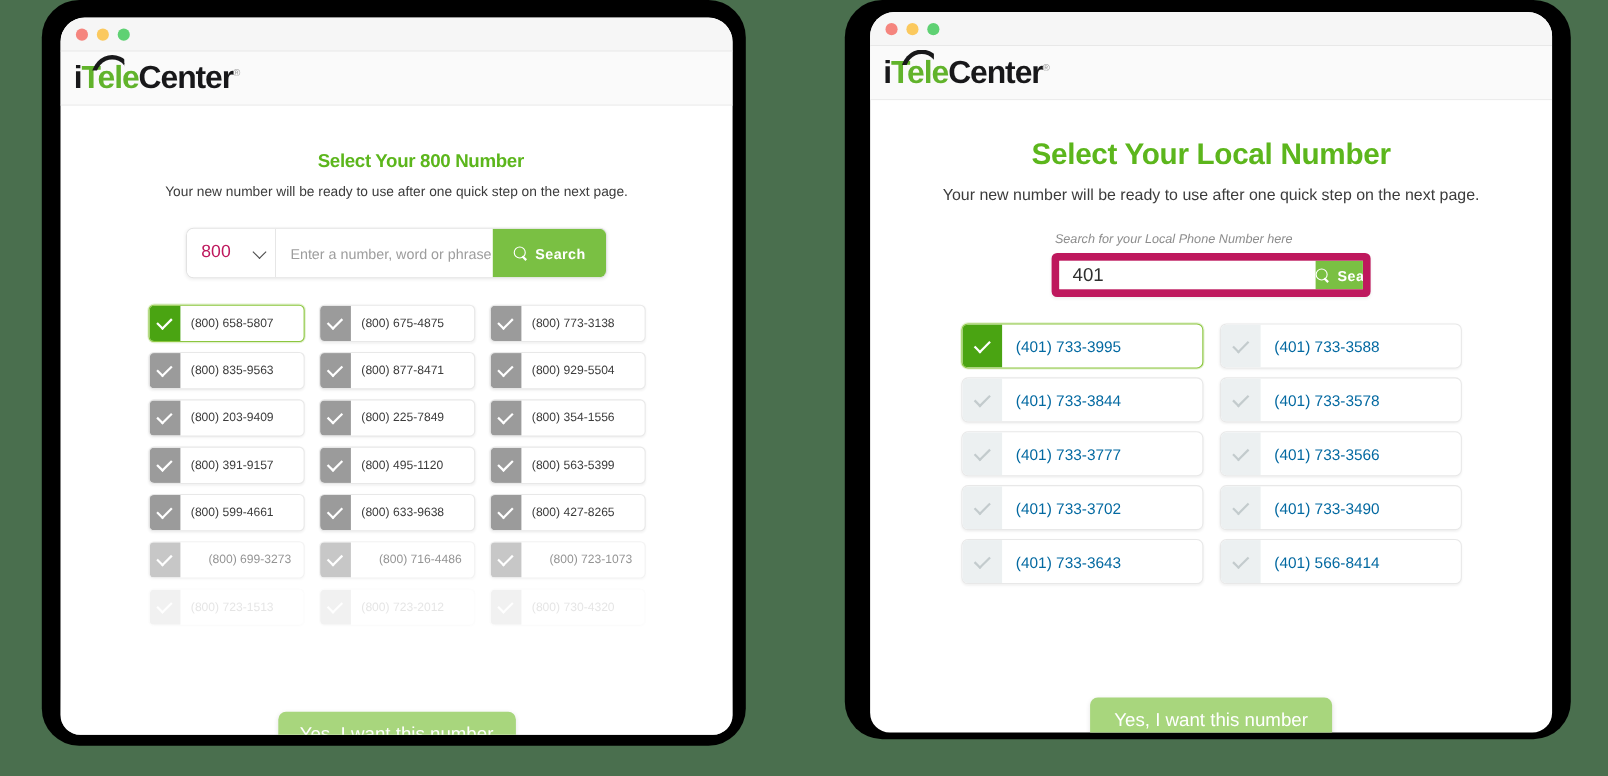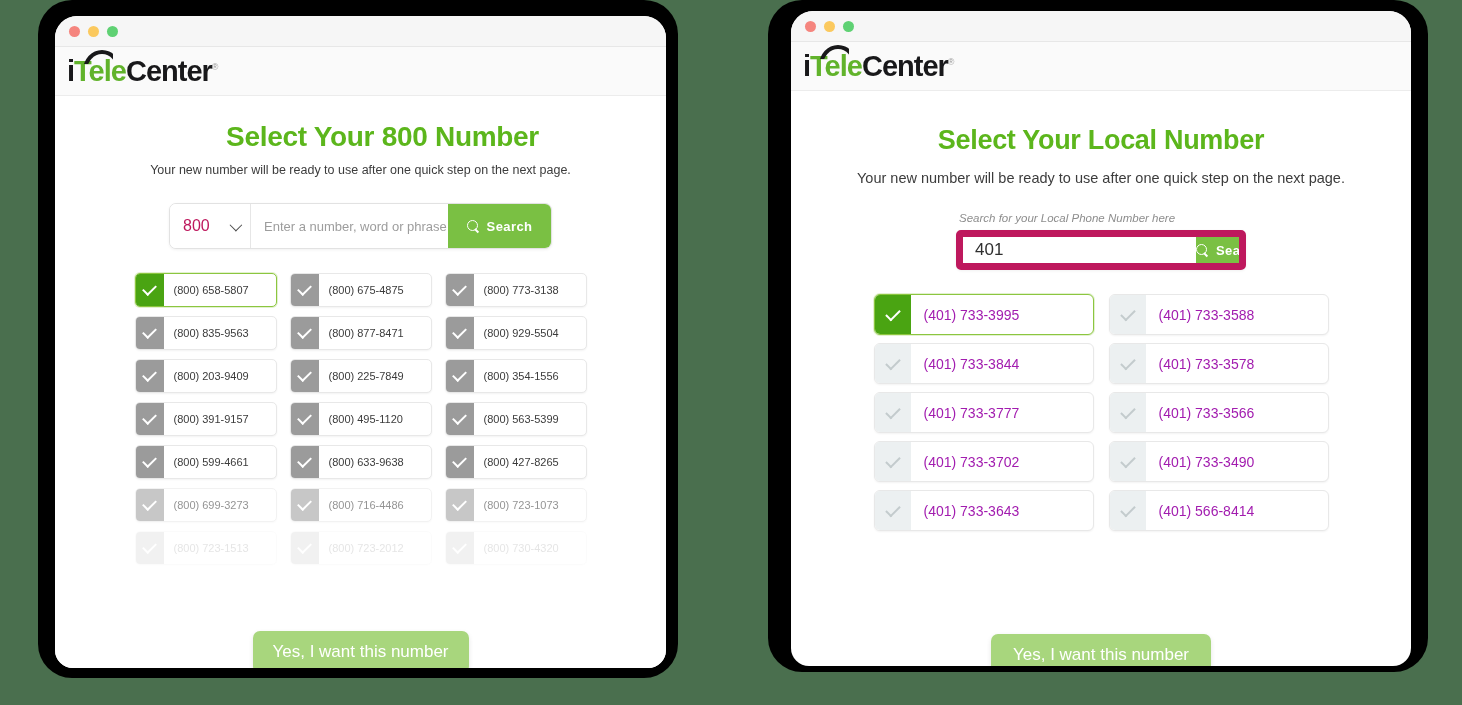--- a/index.html
+++ b/index.html
@@ -104,21 +104,21 @@
     color: #5cb61c;
     font-weight: bold;
     letter-spacing: -0.3px;
   }
   .subtitle {
     text-align: center;
     color: #3c3c3c;
   }
 
   
-  .left .title    { font-size: 28px; margin-top: 25px; padding-left: 44px; }
+  .left .title    { font-size: 17px; margin-top: 41px; padding-left: 44px; }
   .left .subtitle { font-size: 12.5px; margin-top: 10px; }
 
   .search-combo {
     margin: 26px auto 0;
     width: 383px;
     height: 46px;
     display: flex;
     background: #fff;
     border: 1px solid #e2e2e2;
     border-radius: 7px;
@@ -235,21 +235,21 @@
     padding-left: 10px;
     font-size: 11px;
     color: #3b3b3b;
   }
   .num-item.selected {
     border-color: #8cc63f;
     box-shadow: 0 0 0 1px rgba(140,198,63,.25);
   }
   .num-item.selected .check { background: #4aa412; }
 
-  .fade-1 { opacity: .55; }
+  .fade-1 { opacity: .55; gap: 16px; }
   .fade-2 { opacity: .13; }
 
   
   .grid-mask {
     position: absolute;
     left: 0; right: 0;
     bottom: 0;
     height: 92px;
     background: linear-gradient(to bottom, rgba(255,255,255,0) 0%, #ffffff 62%);
     pointer-events: none;
@@ -327,21 +327,21 @@
     background: #ecf0f1;
   }
   .grid2 .num-item .tick {
     border-left-color: #c3cbcd;
     border-bottom-color: #c3cbcd;
     width: 14px; height: 8px;
   }
   .grid2 .num-item .label {
     font-size: 14px;
     padding-left: 13px;
-    color: #a21caf;
+    color: #0369a1;
   }
   .grid2 .num-item.selected .check { background: #4aa412; }
   .grid2 .num-item.selected .tick {
     border-left-color: #fff;
     border-bottom-color: #fff;
   }
 </style>
 </head>
 <body>
 

